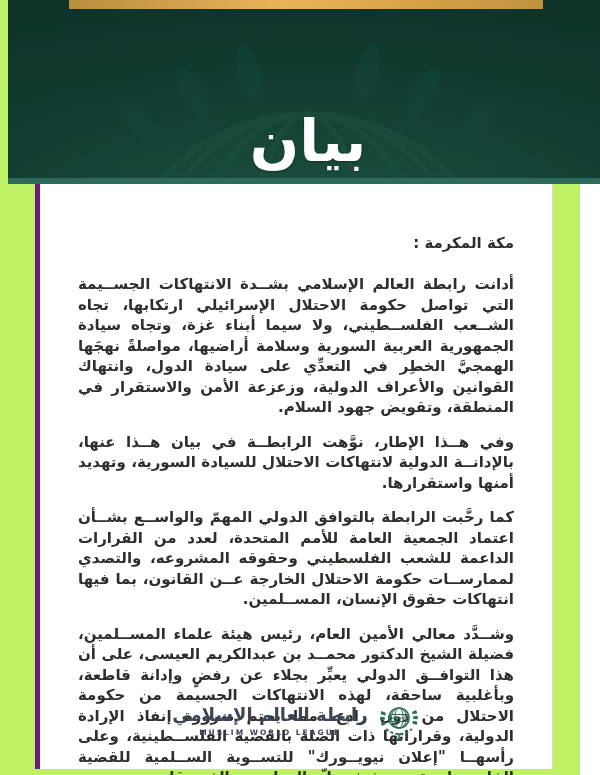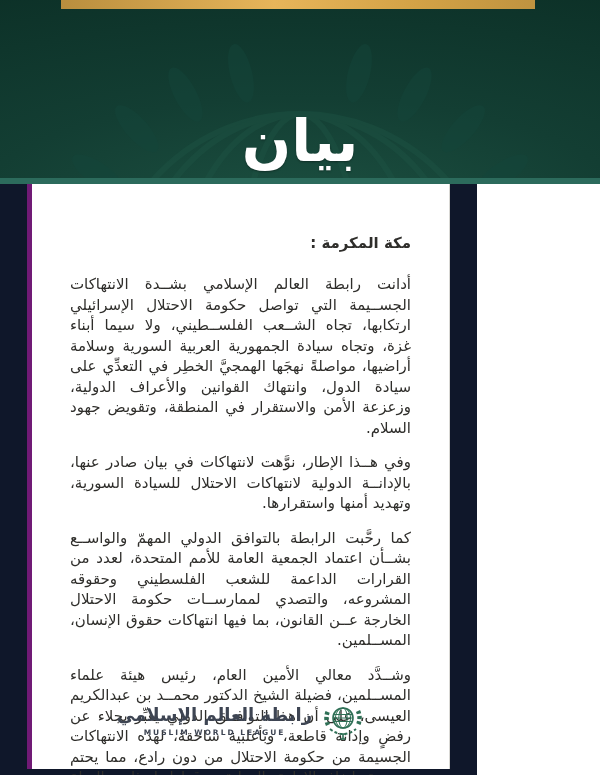--- a/index.html
+++ b/index.html
@@ -1,37 +1,37 @@
 <!DOCTYPE html>
 <html lang="ar"><head>
 <meta charset="utf-8">
 <style>
   html,body{margin:0;padding:0;}
   body{width:600px;height:775px;background:#ffffff;overflow:hidden;
        font-family:"DejaVu Sans",sans-serif;}
-  .canvas{position:relative;width:477px;height:775px;background:#0f172a;}
+  .canvas{position:relative;width:572px;height:775px;background:#bef264;padding-left:8px;}
 
   
   .banner{position:relative;width:600px;height:178px;overflow:hidden;
     background:radial-gradient(130% 150% at 50% 118%, #1c5041 0%, #133e33 42%, #0b2e25 100%);}
   .gold-bar{position:absolute;top:0;left:61px;width:474px;height:9px;
     background:linear-gradient(90deg,#b98e3e 0%,#e7b55a 45%,#d3a246 75%,#bf9340 100%);}
   .watermark{position:absolute;top:0;left:0;opacity:.5;}
   .banner-title{position:absolute;left:0;right:0;bottom:8px;text-align:center;
     color:#ffffff;font-weight:700;font-size:58px;line-height:1;
     text-shadow:0 1px 2px rgba(0,0,0,.35);}
   .teal-strip{width:600px;height:6px;background:#2c6b5c;}
 
   
   .page{position:relative;margin:0 27px;height:585px;background:#ffffff;
     border-left:5px solid #701a75;border-right:1px solid #d9d8d4;
     padding:50px 38px 0 38px;box-sizing:border-box;direction:rtl;}
   .location{font-size:15px;font-weight:700;color:#2f2e2b;text-align:right;
     margin:0 0 22px 0;}
-  .page p{font-size:15px;font-weight:400;color:#2f2e2b;line-height:20.5px;
+  .page p{font-size:15px;font-weight:700;color:#2f2e2b;line-height:20.5px;
     text-align:justify;margin:0 0 14px 0;}
 
   
   .footer-logo{position:absolute;left:0;right:0;bottom:26px;direction:ltr;
     display:flex;justify-content:center;align-items:center;gap:10px;}
   .wordmark{display:flex;flex-direction:column;align-items:center;}
   .wordmark .ar{font-size:18px;font-weight:700;color:#3e4553;line-height:1.1;}
   .wordmark .en{font-size:7.5px;font-weight:700;letter-spacing:2px;
     color:#3e4553;margin-top:3px;white-space:nowrap;}
 </style>
@@ -66,21 +66,21 @@
     </svg>
     <div class="gold-bar"></div>
     <div class="banner-title" lang="ar">بيان</div>
   </div>
   <div class="teal-strip"></div>
 
   <div class="page">
     <div class="location" lang="ar">مكة المكرمة :</div>
 
     <p lang="ar">أدانت رابطة العالم الإسلامي بشــدة الانتهاكات الجســيمة التي تواصل حكومة الاحتلال الإسرائيلي ارتكابها، تجاه الشــعب الفلســطيني، ولا سيما أبناء غزة، وتجاه سيادة الجمهورية العربية السورية وسلامة أراضيها، مواصلةً نهجَها الهمجيَّ الخطِر في التعدِّي على سيادة الدول، وانتهاك القوانين والأعراف الدولية، وزعزعة الأمن والاستقرار في المنطقة، وتقويض جهود السلام.</p>
-    <p lang="ar">وفي هــذا الإطار، نوَّهت لانتهاكات في بيان صادر عنها، بالإدانــة الدولية لانتهاكات الاحتلال للسيادة السورية، وتهديد أمنها واستقرارها.</p>
+    <p lang="ar">وفي هــذا الإطار، نوَّهت الرابطــة في بيان هــذا عنها، بالإدانــة الدولية لانتهاكات الاحتلال للسيادة السورية، وتهديد أمنها واستقرارها.</p>
     <p lang="ar">كما رحَّبت الرابطة بالتوافق الدولي المهمّ والواســع بشــأن اعتماد الجمعية العامة للأمم المتحدة، لعدد من القرارات الداعمة للشعب الفلسطيني وحقوقه المشروعه، والتصدي لممارســات حكومة الاحتلال الخارجة عــن القانون، بما فيها انتهاكات حقوق الإنسان، المســلمين.</p>
     <p lang="ar">وشــدَّد معالي الأمين العام، رئيس هيئة علماء المســلمين، فضيلة الشيخ الدكتور محمــد بن عبدالكريم العيسى، على أن هذا التوافــق الدولي يعبِّر بجلاء عن رفضٍ وإدانة قاطعة، وبأغلبية ساحقة، لهذه الانتهاكات الجسيمة من حكومة الاحتلال من دون رادع، مما يحتم ضرورة إنفاذ الإرادة الدولية، وقراراتها ذات الصلة بالقضية الفلســطينية، وعلى رأسهــا "إعلان نيويــورك" للتســوية الســلمية للقضية الفلســطينية، وتنفيذ حلّ الدولتين، الذي قادت جهــوده الدولية المملكة العربية الســعودية بالاشتراك مع الجمهورية الفرنسية، بصفته الســبيلَ الوحيدَ لإرساء السلام الدائم الشامل والعادل في المنطقة.</p>
 
     <div class="footer-logo">
       <div class="wordmark">
         <span class="ar" lang="ar">رابطة العالم الإسلامي</span>
         <span class="en">MUSLIM WORLD LEAGUE</span>
       </div>
       <svg width="42" height="44" viewBox="0 0 42 44">
         <g fill="none" stroke="#2f7056">

